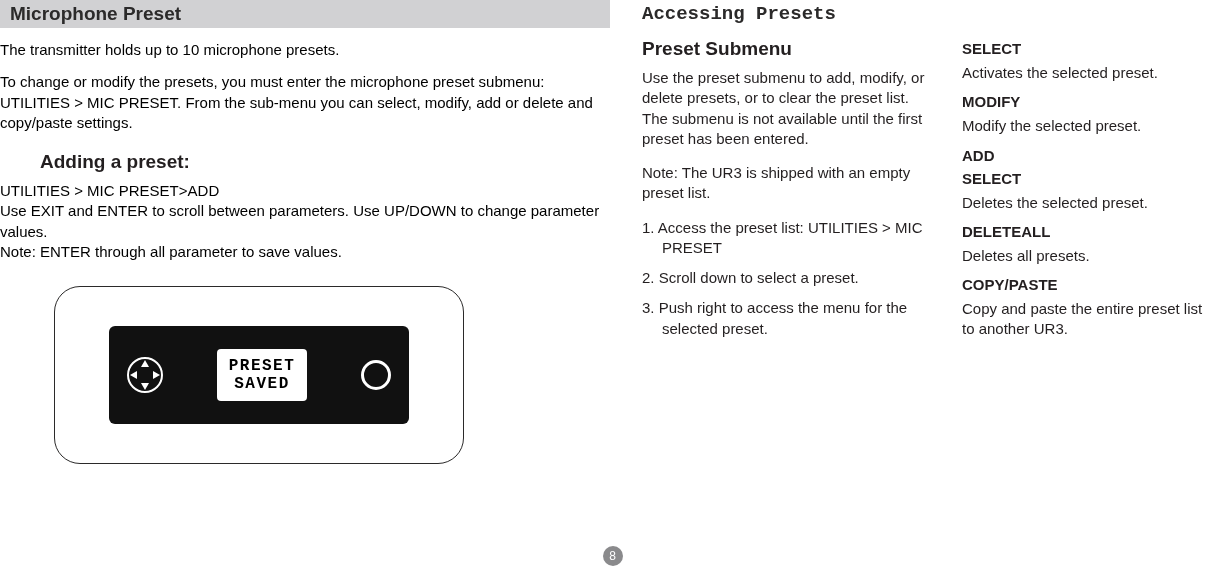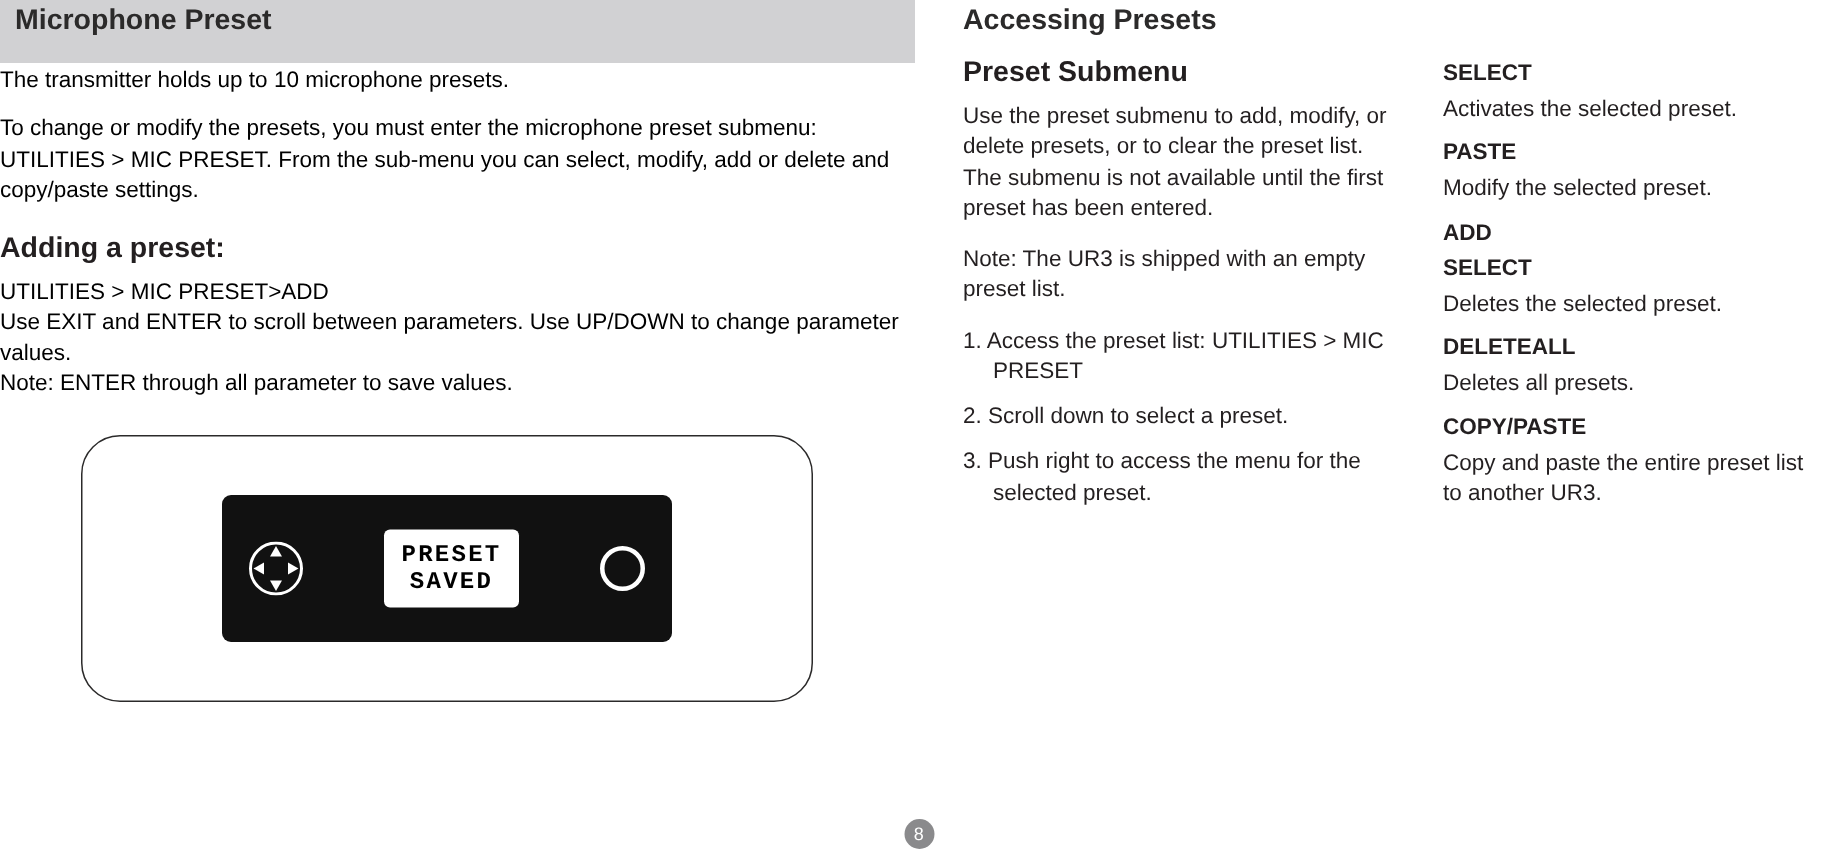--- a/index.html
+++ b/index.html
@@ -25,31 +25,32 @@
       flex: 1;
       display: flex;
       gap: 26px;
       padding-right: 10px;
     }
     .right-sub1 { width: 288px; flex-shrink: 0; }
     .right-sub2 { flex: 1; }
 
     .section-header {
       background: #d1d1d3;
-      padding: 3px 10px 17px 10px;
-      margin-bottom: 2px;
+      padding: 3px 10px 3px 10px;
+      margin-bottom: 12px;
     }
     .section-header h2 {
       font-size: 19px;
       font-weight: bold;
       color: #2b2a2a;
     }
     .section-header-plain {
       padding: 3px 0 3px 0;
       margin-bottom: 10px;
+      font-family: Liberation Mono, monospace;
     }
     .section-header-plain h2 {
       font-size: 19px;
       font-weight: bold;
       color: #2b2a2a;
     }
 
     p.body {
       font-size: 15px;
       line-height: 1.35;
@@ -59,20 +60,21 @@
     p.body-small {
       font-size: 15px;
       line-height: 1.35;
       margin-bottom: 14px;
     }
     h3.sub {
       font-size: 19px;
       font-weight: bold;
       margin-top: 18px;
       margin-bottom: 8px;
+      margin-left: 40px;
     }
     h3.sub-large {
       font-size: 19px;
       font-weight: bold;
       margin-bottom: 8px;
     }
 
     .cmd-term {
       font-weight: bold;
       font-size: 15px;
@@ -98,21 +100,21 @@
       margin-bottom: 10px;
       padding-left: 20px;
       text-indent: -20px;
     }
     ol.steps li::before {
       content: counter(step) ". ";
     }
 
     
     .device-outer {
-      width: 488px;
+      width: 410px;
       height: 178px;
       border: 1.5px solid #2b2a2a;
       border-radius: 26px;
       margin: 24px 0 0 54px;
       position: relative;
       display: flex;
       align-items: center;
       justify-content: center;
     }
     .device-screen {
@@ -217,21 +219,21 @@
           <ol class="steps">
             <li>Access the preset list: UTILITIES &gt; MIC PRESET</li>
             <li>Scroll down to select a preset.</li>
             <li>Push right to access the menu for the selected preset.</li>
           </ol>
         </div>
         <div class="right-sub2">
           <div class="cmd-term">SELECT</div>
           <div class="cmd-desc">Activates the selected preset.</div>
 
-          <div class="cmd-term">PASTE</div>
+          <div class="cmd-term">MODIFY</div>
           <div class="cmd-desc">Modify the selected preset.</div>
 
           <div class="cmd-term">ADD</div>
 
           <div class="cmd-term">SELECT</div>
           <div class="cmd-desc">Deletes the selected preset.</div>
 
           <div class="cmd-term">DELETEALL</div>
           <div class="cmd-desc">Deletes all presets.</div>
 

